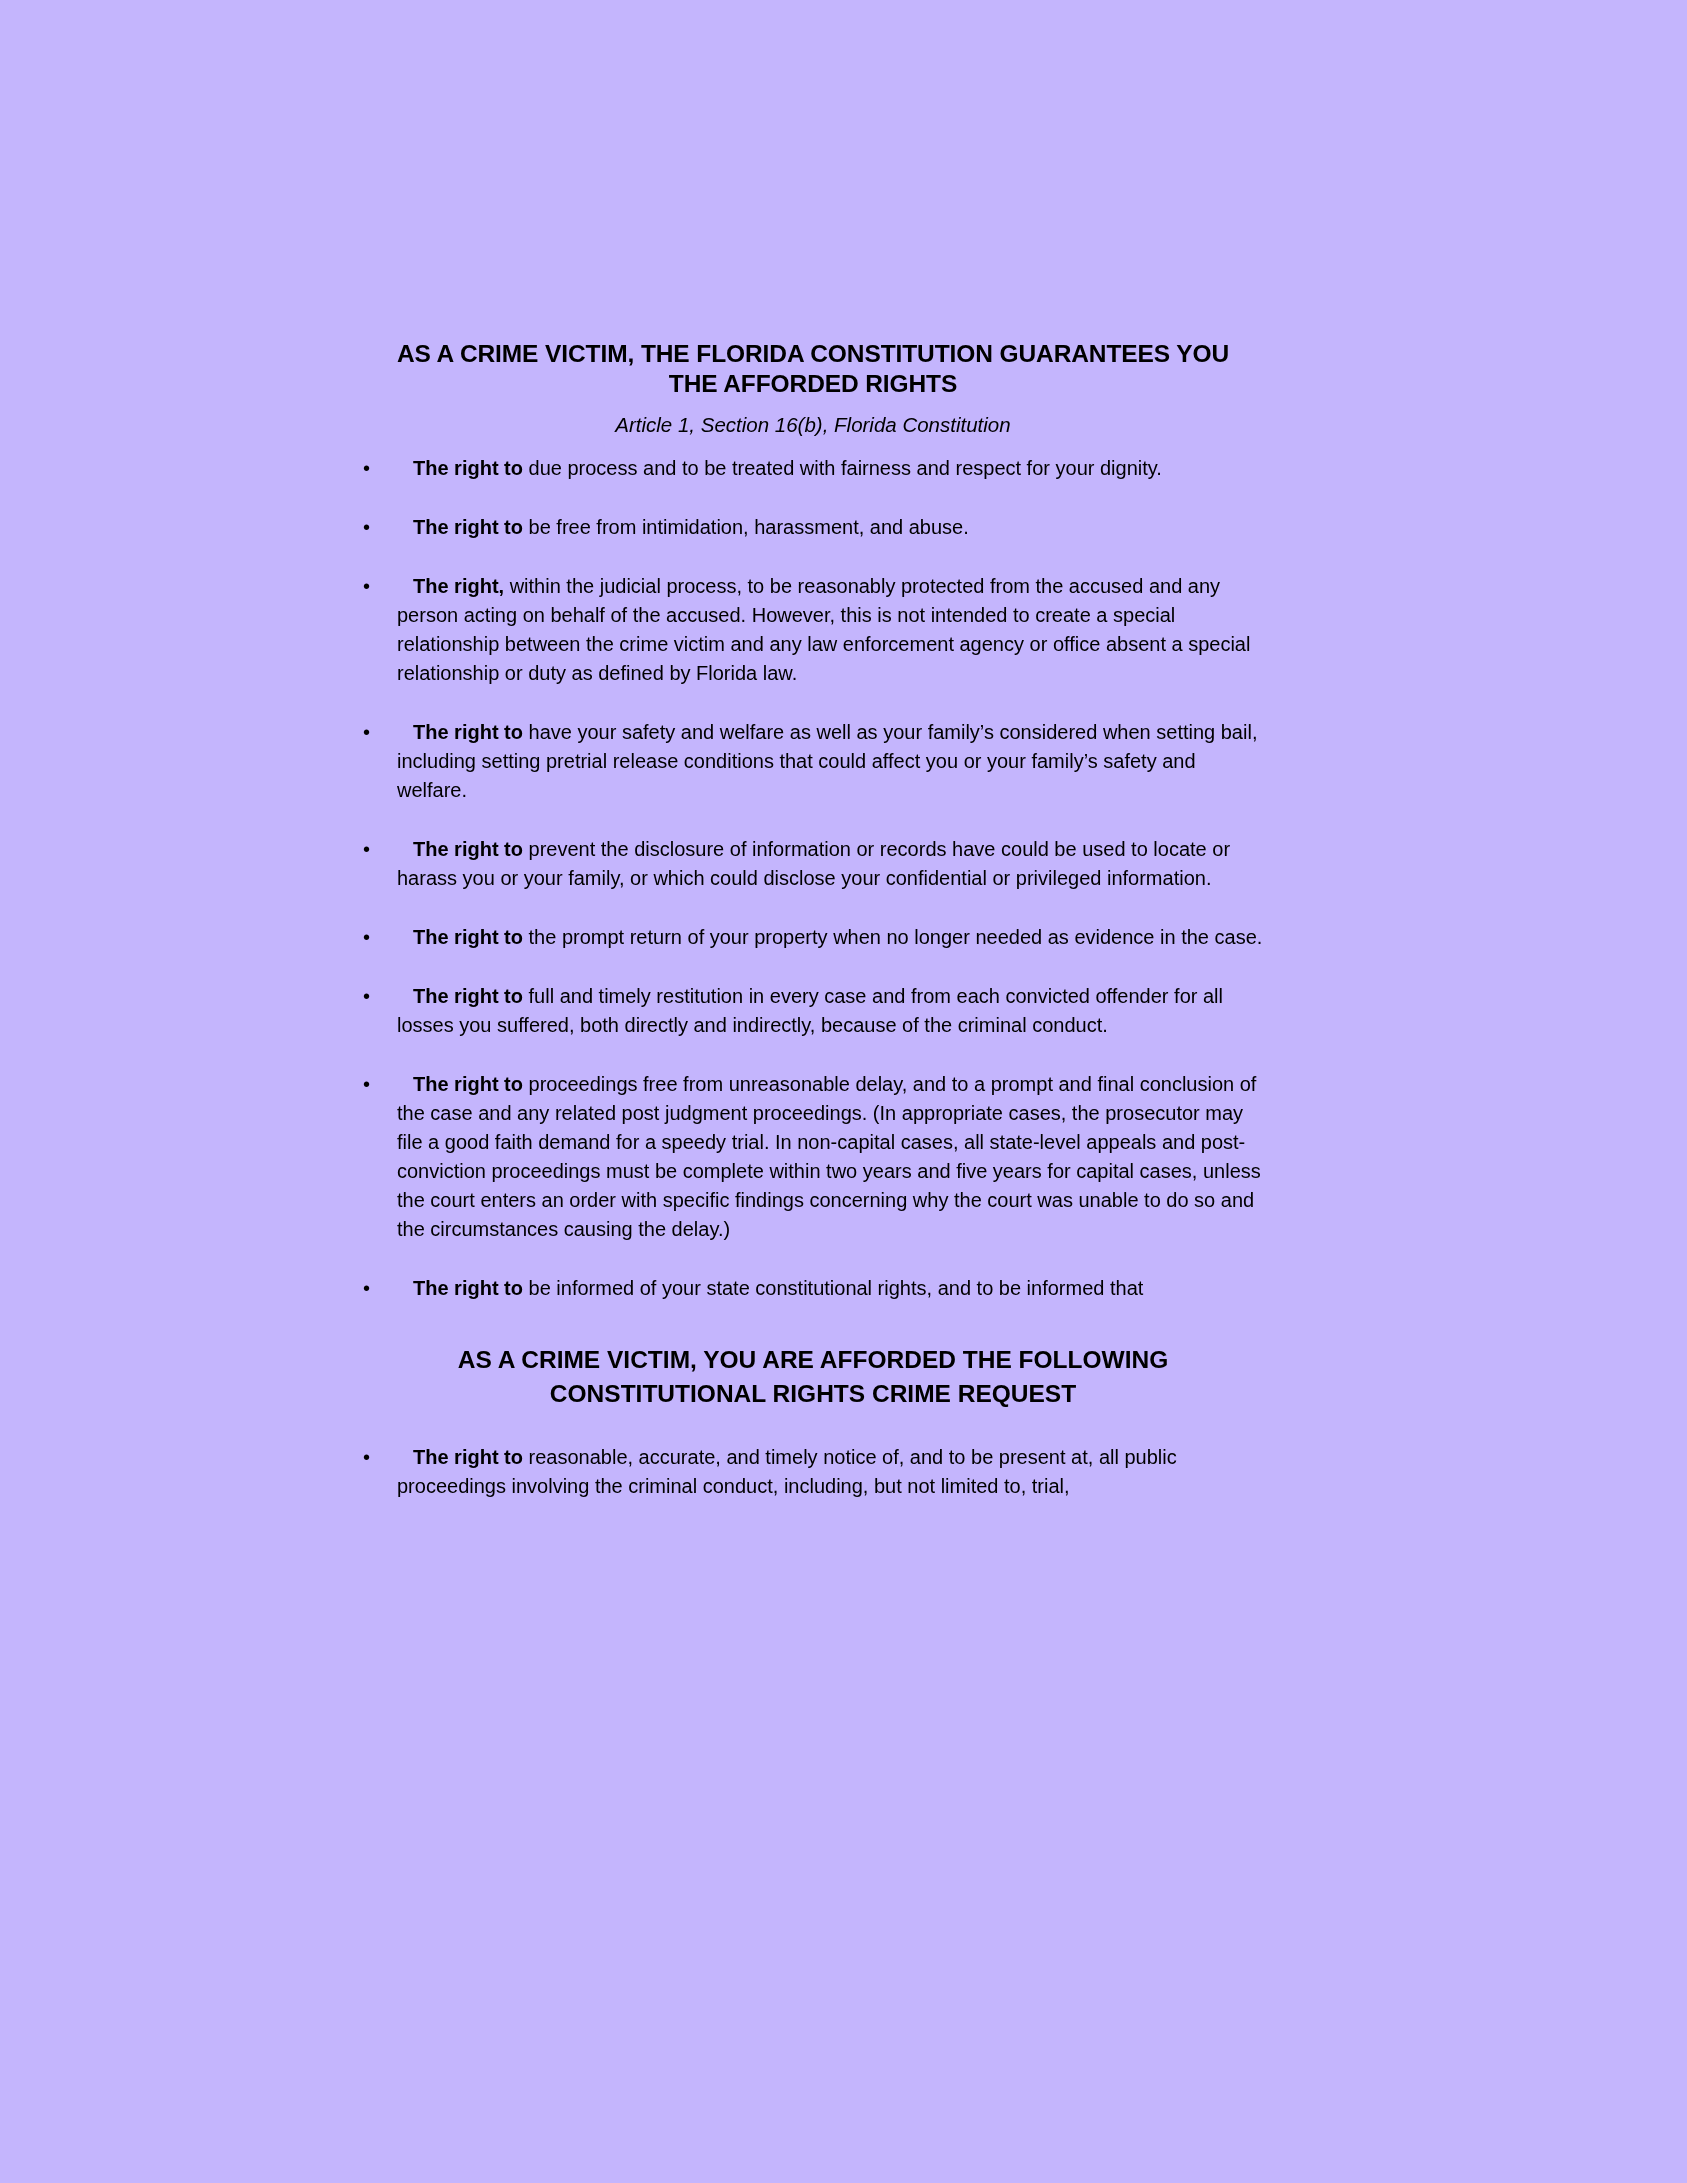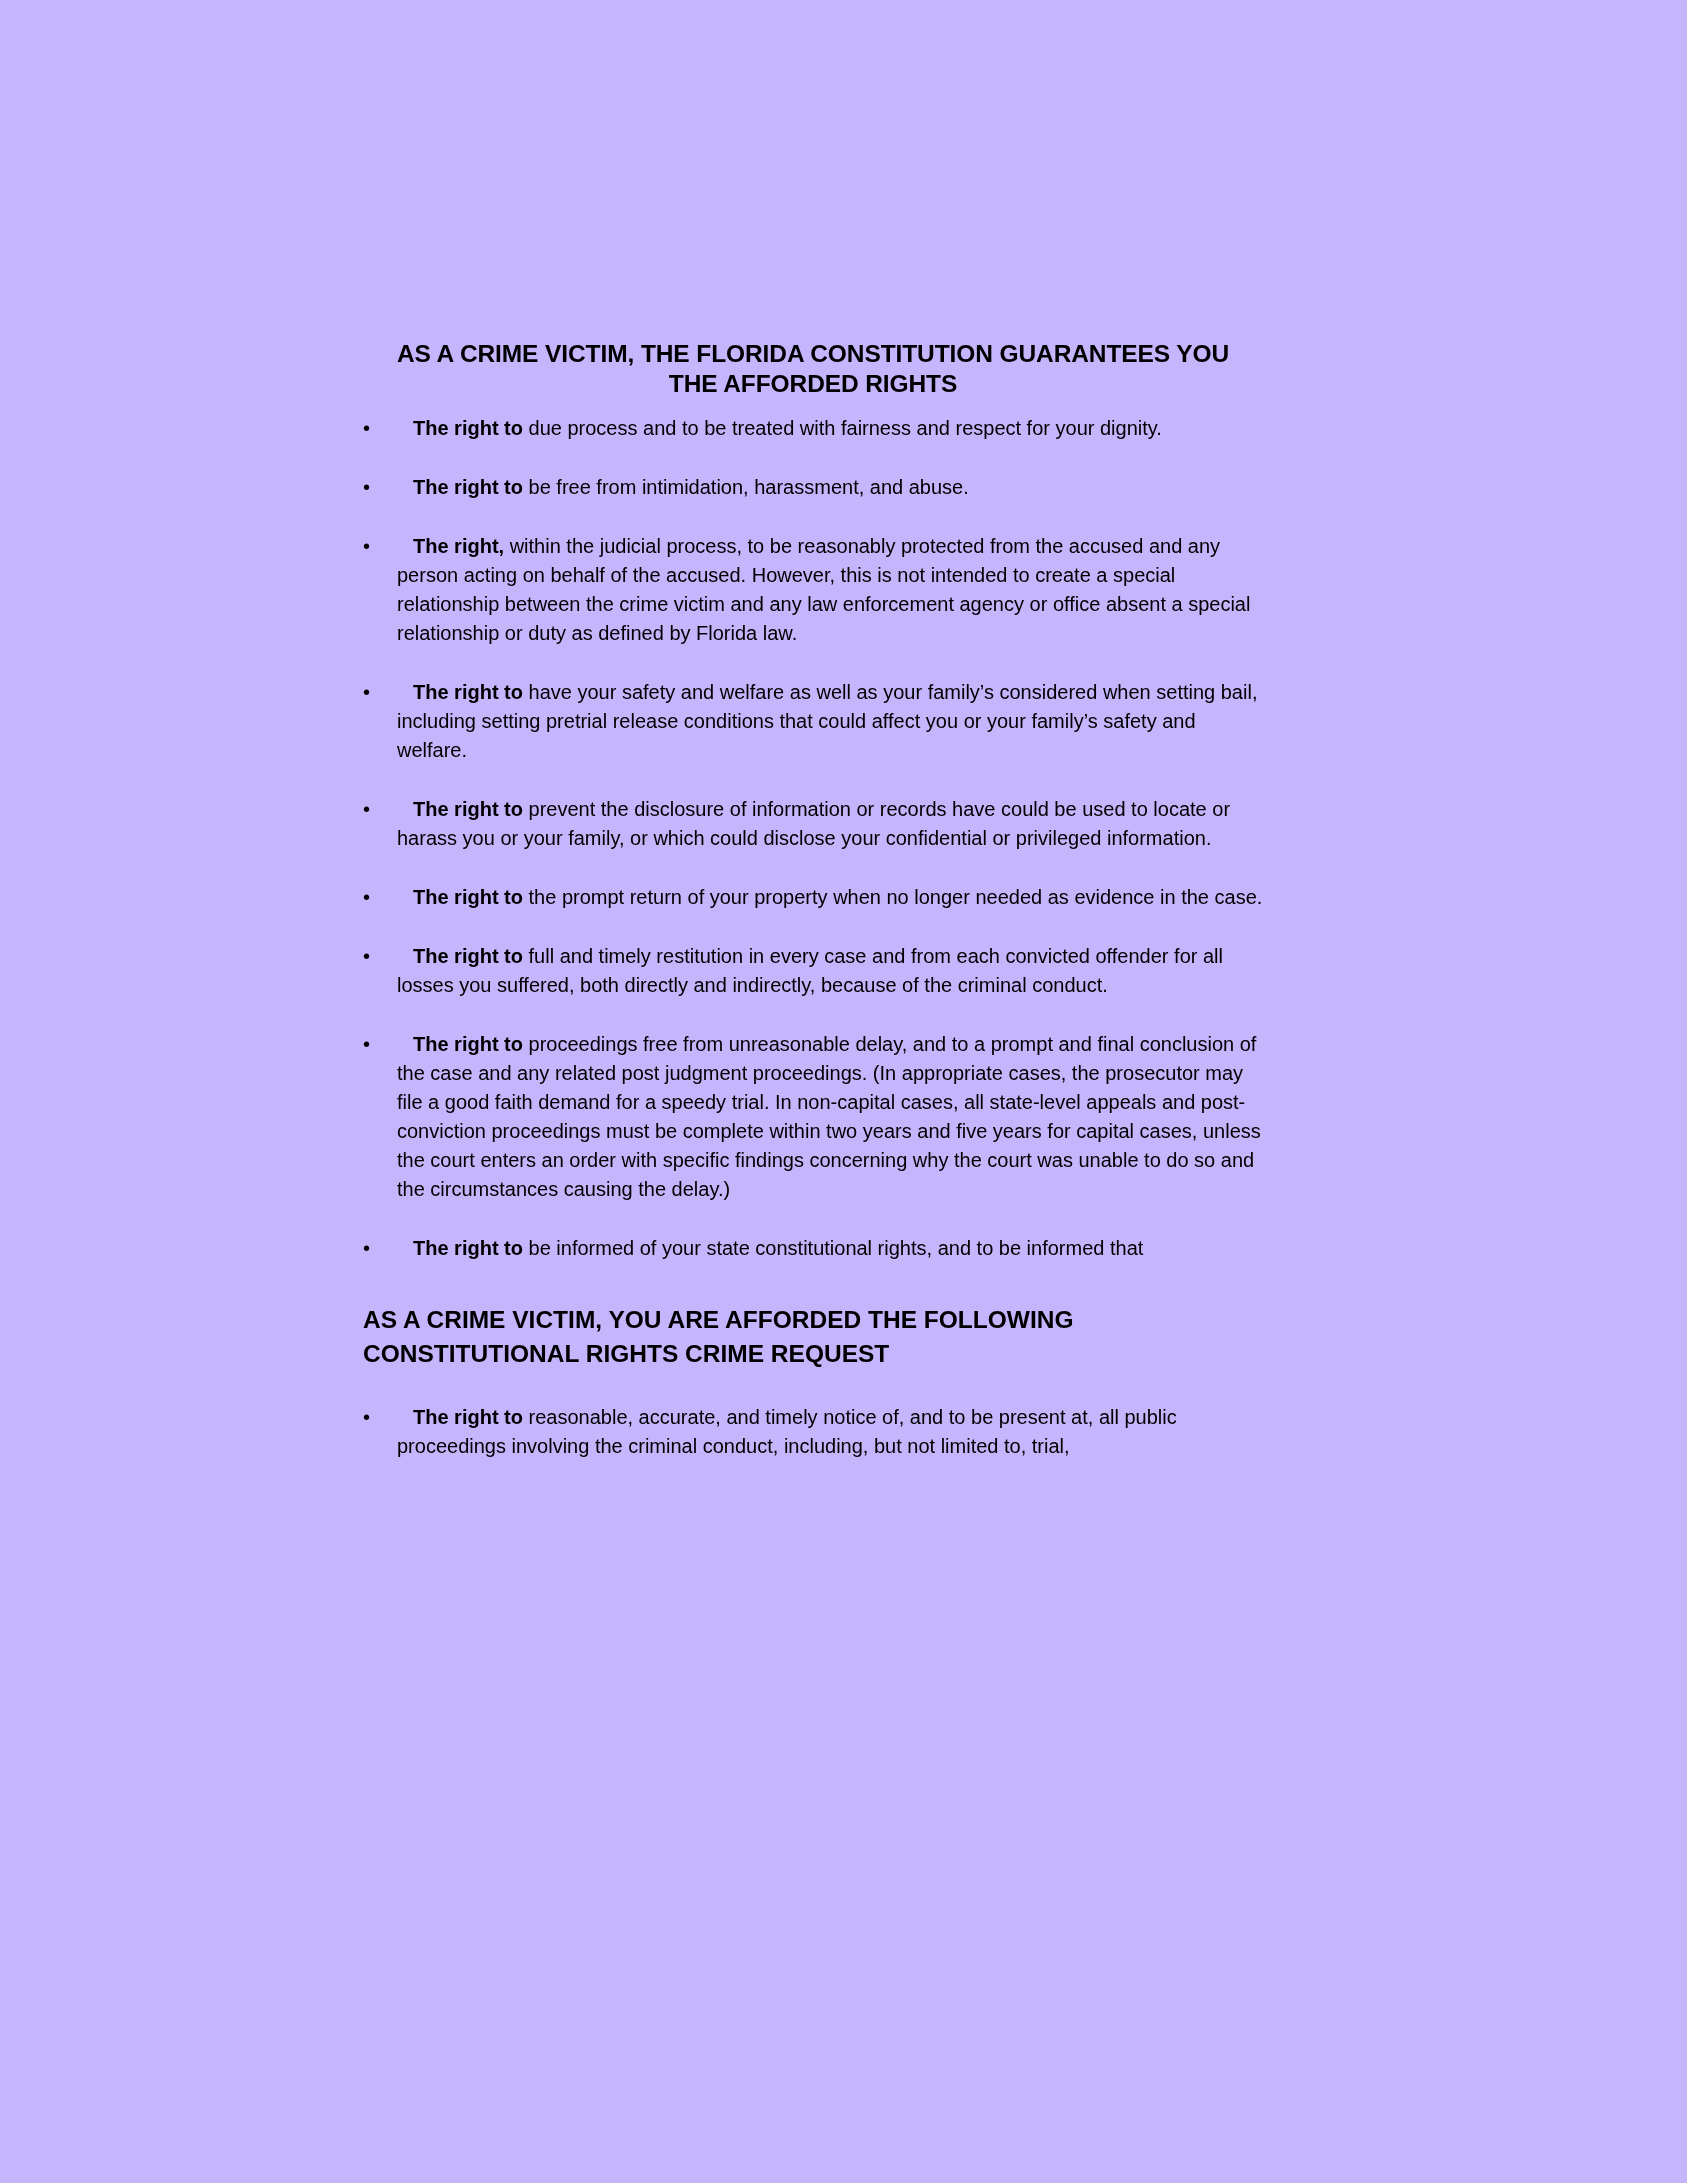--- a/index.html
+++ b/index.html
@@ -39,20 +39,21 @@
     line-height: 30px;
     letter-spacing: -0.1px;
     margin: 0;
     padding: 0;
   }
   .doc-heading .hline {
     display: block;
   }
 
   .heading-two {
+    text-align: center;
     font-weight: bold;
     font-size: 24.5px;
     line-height: 34px;
     margin: 0;
     padding: 0;
   }
   .heading-two .hline {
     display: block;
   }
 
@@ -108,20 +109,21 @@
 <body>
 
 <div class="page">
   <div class="content">
 
     <div class="doc-heading">
       <span class="hline">AS A CRIME VICTIM, THE FLORIDA CONSTITUTION GUARANTEES YOU</span>
       <span class="hline">THE AFFORDED RIGHTS</span>
     </div>
 
+    <div class="doc-subtitle">Article 1, Section 16(b), Florida Constitution</div>
 
     <div class="space-after-sub"></div>
 
     <ul class="rights-list">
 
       <li>
         <span class="bullet-dot">•</span>
         <span class="lead">The right to</span><span class="body-text"> due process and to be treated with fairness and respect for your dignity.</span>
       </li>
       <div class="gap-between-bullets"></div>

